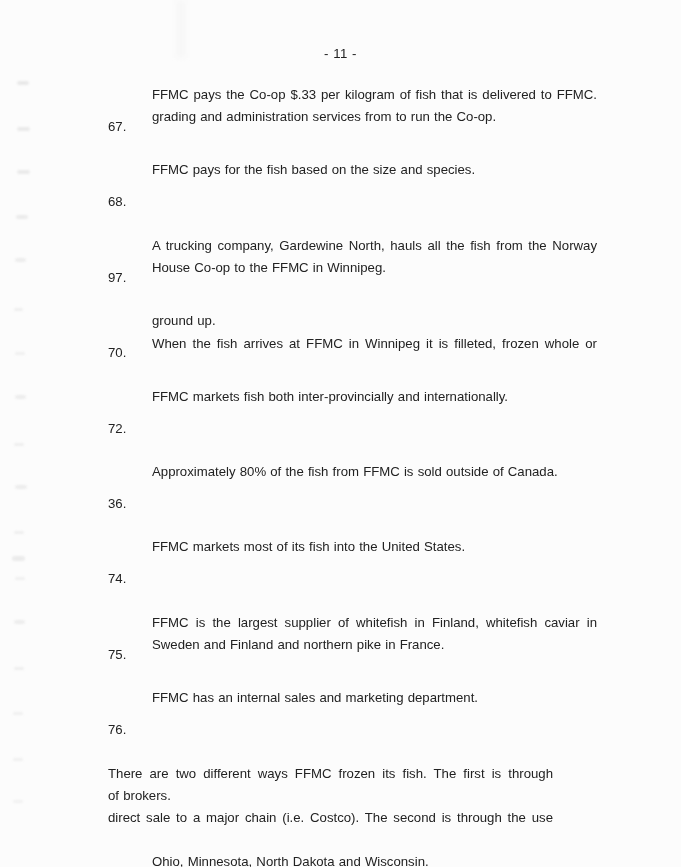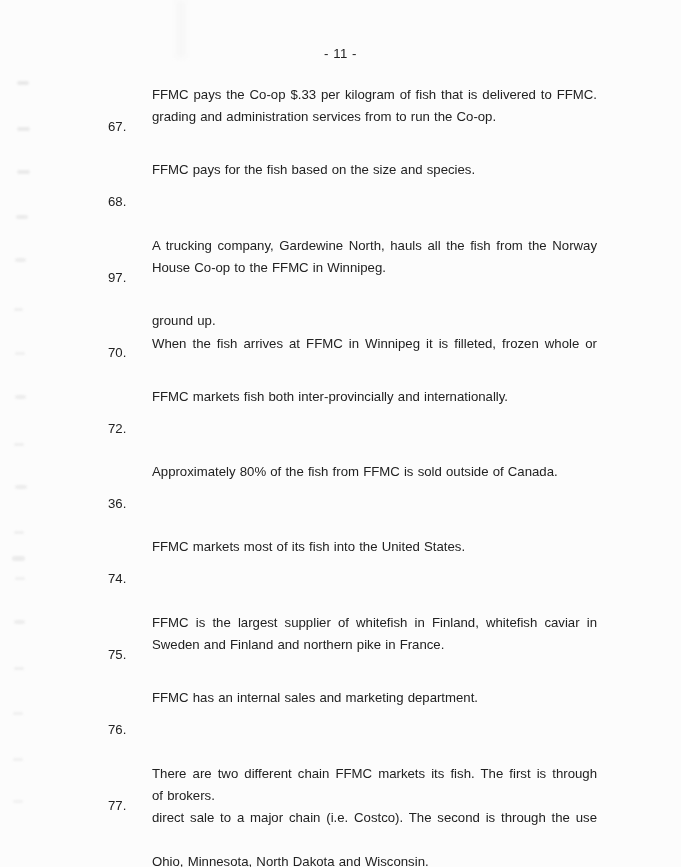--- a/index.html
+++ b/index.html
@@ -147,23 +147,22 @@
   </div>
 
   <div class="para">
     <div class="para-num">76.</div>
     <div class="para-lines">
           <div class="line last">FFMC has an internal sales and marketing department.</div>
         </div>
   </div>
 
   <div class="para">
-    <div class="para-num">77.</div>
     <div class="para-lines">
-          <div class="line">There are two different chain FFMC markets its fish.  The first is through</div>
+          <div class="line">There are two different ways FFMC frozen its fish.  The first is through</div>
           <div class="line last">of brokers.</div>
           <div class="line">direct sale to a major chain (i.e. Costco).  The second is through the use</div>
         </div>
   </div>
 
   <div class="para">
     <div class="para-num">55.</div>
     <div class="para-lines">
           <div class="line last">Ohio, Minnesota, North Dakota and Wisconsin.</div>
         </div>

